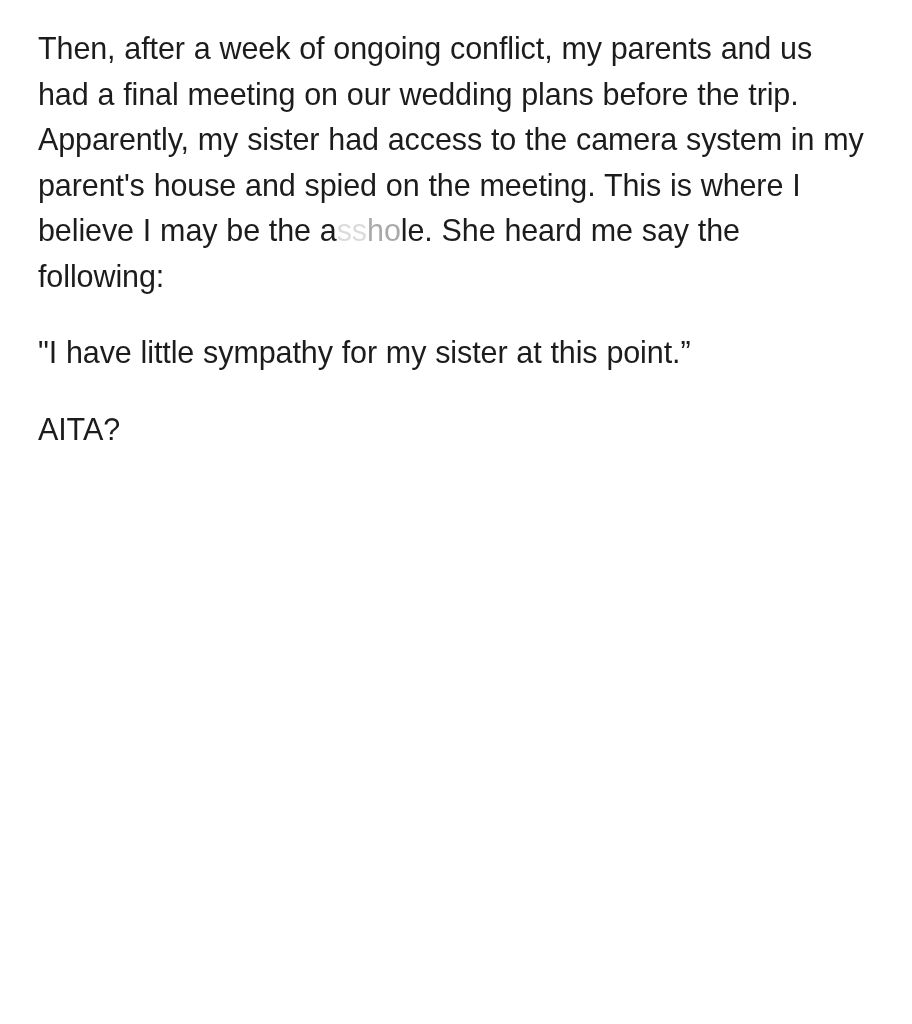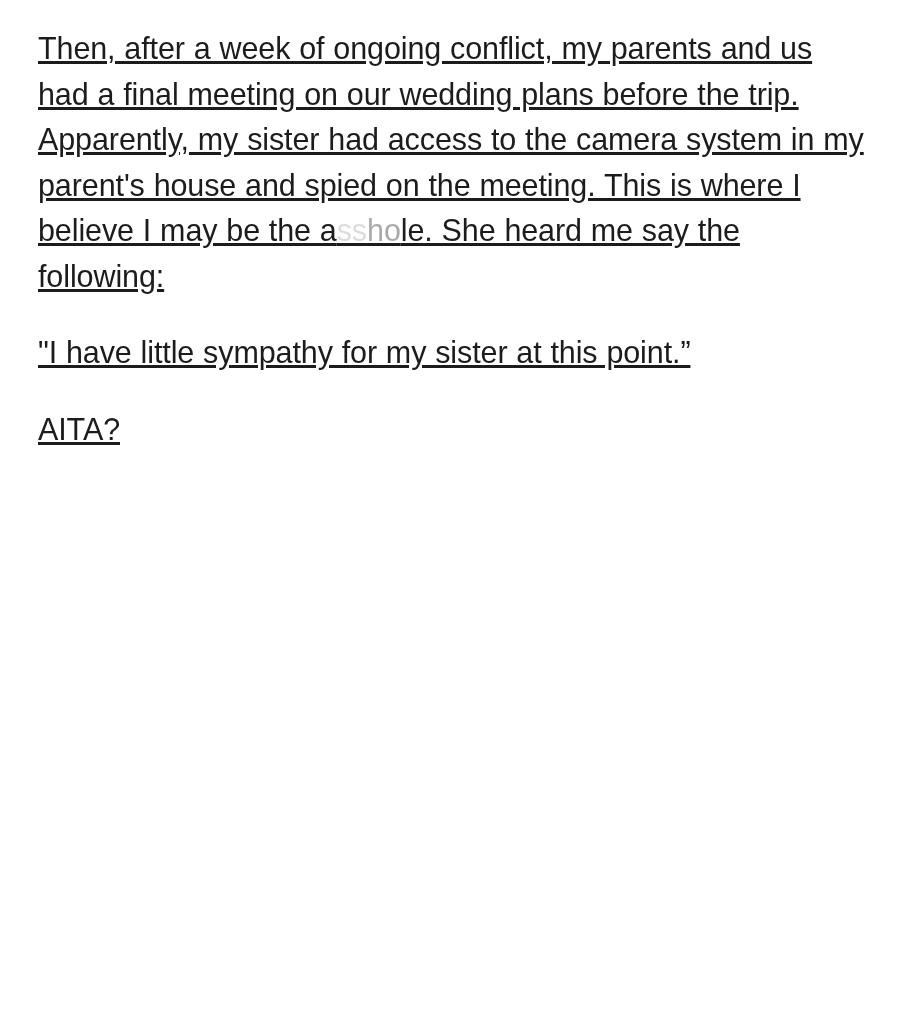--- a/index.html
+++ b/index.html
@@ -21,21 +21,20 @@
     padding: 26px 44px 0 38px;
     background: #ffffff;
   }
   .body-text {
     font-size: 30.5px;
     line-height: 45.5px;
     letter-spacing: -0.1px;
     color: #1c1c1c;
     margin: 0;
     word-spacing: 0.5px;
-    text-decoration: underline;
   }
   .para {
     margin: 0 0 31px 0;
   }
   .para.last {
     margin-bottom: 0;
   }
   
   .redacted {
     position: relative;

